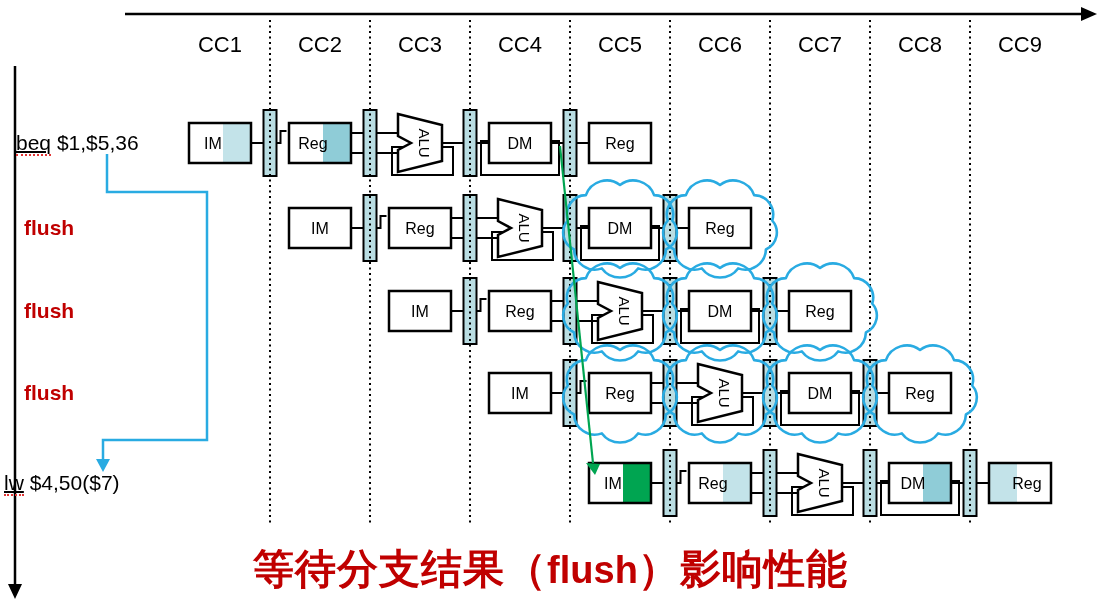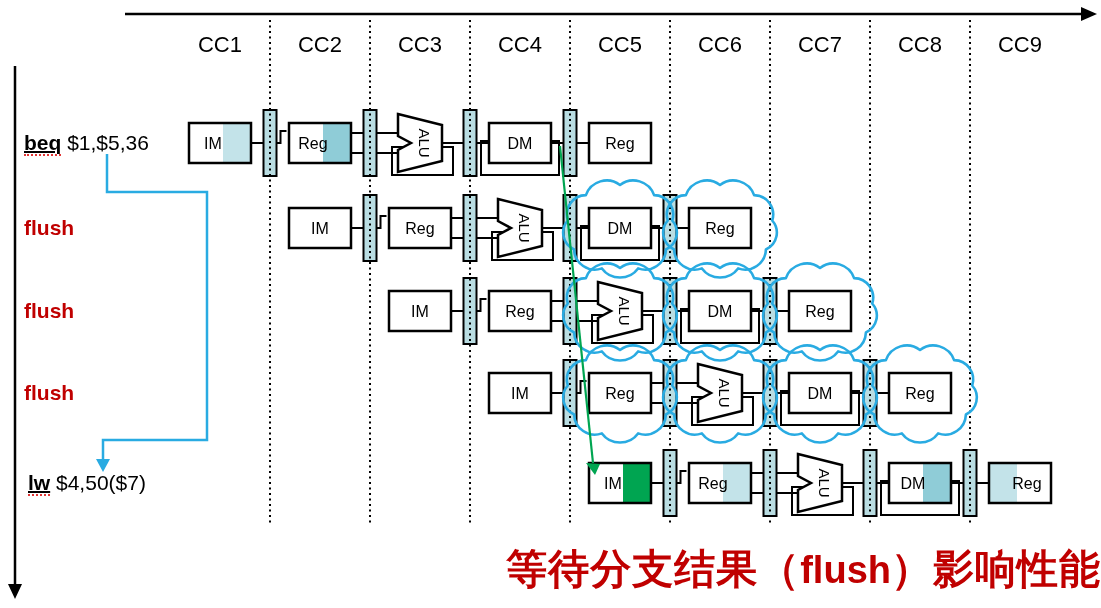--- a/index.html
+++ b/index.html
@@ -6,30 +6,29 @@
   body{
     width:1101px;height:608px;position:relative;background:#ffffff;
     font-family:"Liberation Sans", sans-serif;overflow:hidden;
   }
   #diagram{position:absolute;left:0;top:0;}
   #diagram text{font-family:"Liberation Sans", sans-serif;fill:#000;}
   .row-label{
     position:absolute;font-size:21px;color:#000;white-space:nowrap;line-height:30px;
   }
   .row-label .mn{
-    font-weight:bold;
+    font-weight:normal;
     text-decoration:underline;
     text-decoration-thickness:1.5px;
     border-bottom:2px dotted #e03535;
     padding-bottom:0px;
-    margin-left:8px;
   }
   .row-label.red{font-weight:bold;}
   .caption{
-    position:absolute;top:542px;left:0;width:1101px;text-align:right;
+    position:absolute;top:542px;left:0;width:1101px;text-align:center;
     font-family:"Liberation Serif", serif;font-weight:bold;font-size:41px;
     letter-spacing:1px;white-space:nowrap;
   }
   .caption .em{font-family:"Liberation Sans", sans-serif;font-size:38px;letter-spacing:0;}
 </style>
 </head>
 <body>
 
 <svg id="diagram" width="1101" height="608" viewBox="0 0 1101 608">
     <g stroke="#000" stroke-width="2" fill="none">
@@ -299,15 +298,15 @@
   </svg>
 
 <div class="row-label" style="left:16px;top:128px"><span class="mn">beq</span><span> $1,$5,36</span></div>
 
 <div class="row-label red" style="left: 24px; top: 213px; color: rgb(192, 0, 0);"><span>flush</span></div>
 
 <div class="row-label red" style="left: 24px; top: 296px; color: rgb(192, 0, 0);"><span>flush</span></div>
 
 <div class="row-label red" style="left: 24px; top: 378px; color: rgb(192, 0, 0);"><span>flush</span></div>
 
-<div class="row-label" style="left:20px;top:468px"><span class="mn">lw</span><span> $4,50($7)</span></div>
+<div class="row-label" style="left:4px;top:468px"><span class="mn">lw</span><span> $4,50($7)</span></div>
 
 <div class="caption" style="color: rgb(192, 0, 0);"><span>等待分支结果（</span><span class="em">flush</span><span>）影响性能</span></div>
 
 </body></html>

